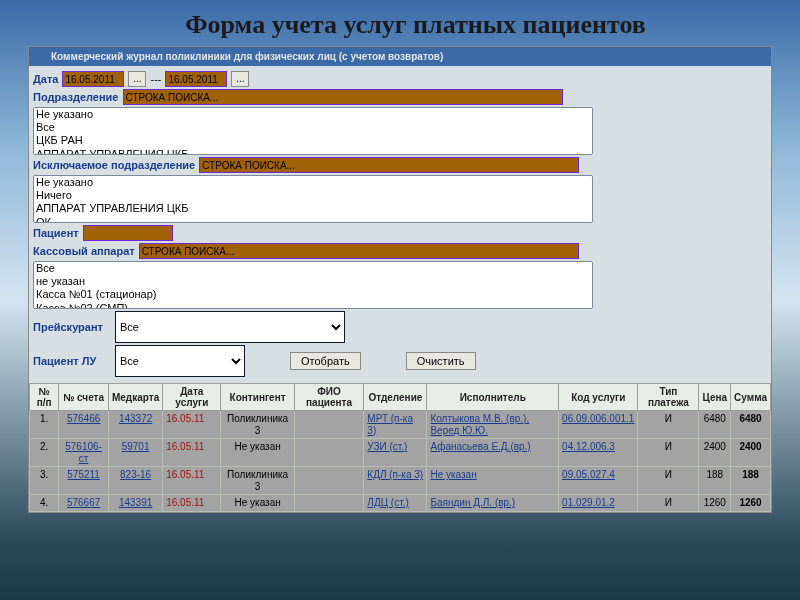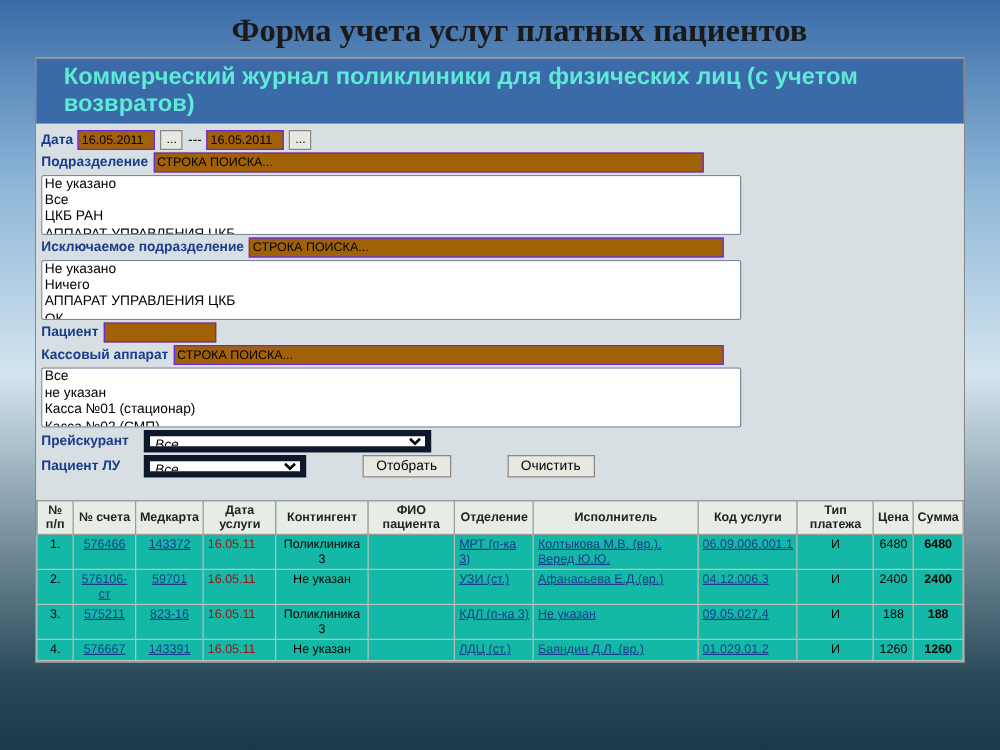--- a/index.html
+++ b/index.html
@@ -21,28 +21,28 @@
     padding: 10px 0 6px 0;
     margin-left: 31px;
   }
   .app {
     margin: 0 28px;
     background: #e2e5e0;
     border: 1px solid #888;
   }
   .app-header {
     background: #3a6aa8;
-    color: #5eead4;
+    color: #e5e5e5;
     font-weight: bold;
-    font-size: 19px;
+    font-size: 10px;
     padding: 4px 22px;
   }
   .form-area {
     background: #d7dfe3;
-    padding: 3px 4px 16px 4px;
+    padding: 3px 4px 4px 4px;
   }
   .row { display: flex; align-items: center; gap: 4px; margin: 2px 0; }
   .lbl { color: #1a3c8c; font-weight: bold; font-size: 11px; }
   input[type=text] {
     font-size: 10px;
     padding: 1px 2px;
     border: 1px solid #6d28d9;
     background: #a16207;
     height: 16px;
   }
@@ -56,27 +56,27 @@
     border: 1px solid #888; background: #e8e8e0; cursor: pointer;
     padding: 1px 10px;
     margin-left: 41px;
   }
   select.list {
     width: 560px; height: 48px;
     font-size: 11px;
     border: 1px solid #7a8a9a; background: #fff;
   }
   select.drop {
-    font-size: 11px; height: 18px;
-    border: 5px solid #0f172a; background: #fff; font-style: italic;
+    font-size: 11px; height: 32px;
+    border: 1px solid #0f172a; background: #fff;
   }
   .tbl {
     border-collapse: collapse;
     width: 100%;
-    background: #14b8a6;
+    background: #a3a3a3;
     font-size: 10px;
   }
   .tbl th {
     background: #e8ece6;
     border: 1px solid #9aa099;
     font-weight: bold;
     padding: 2px 3px;
     color: #222;
     line-height: 1.1;
   }

